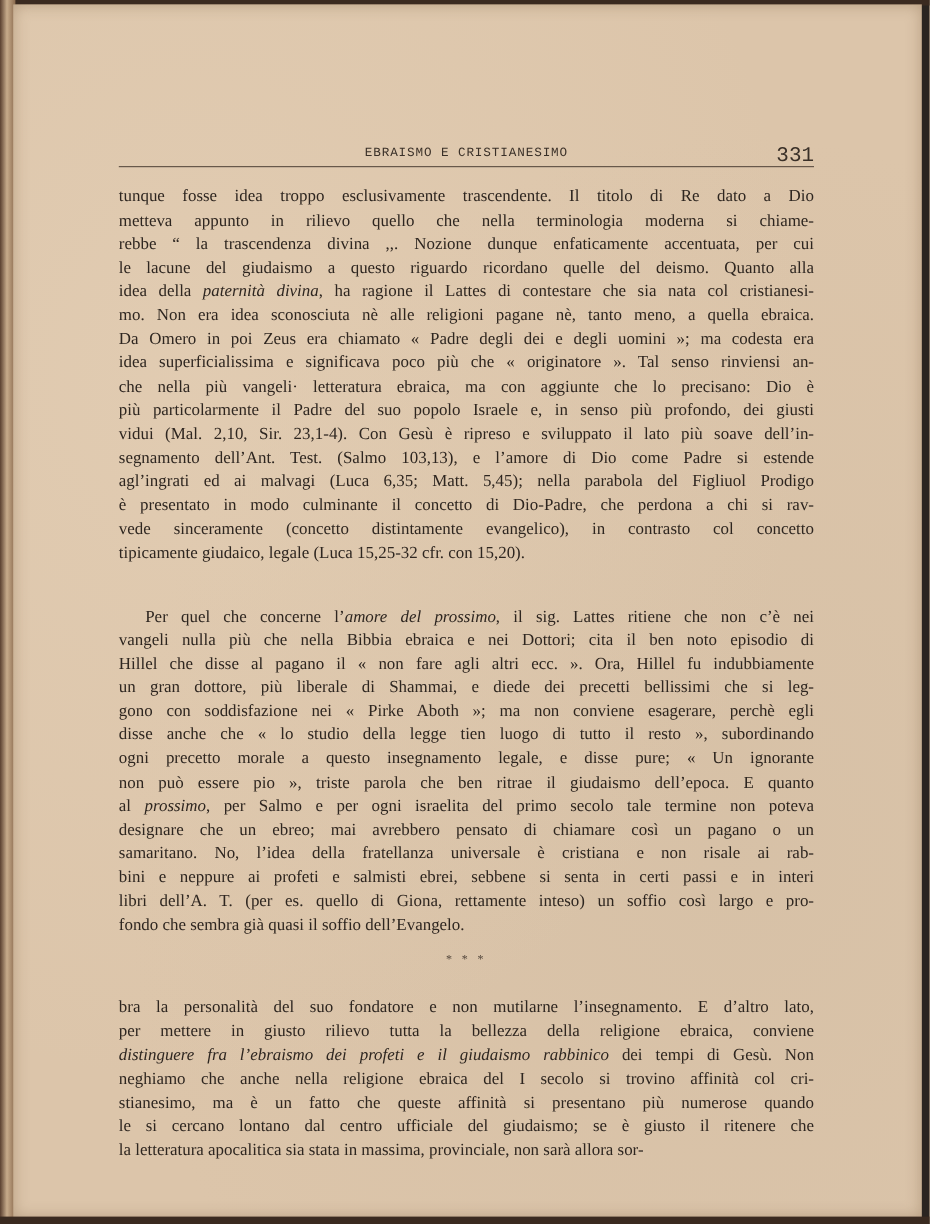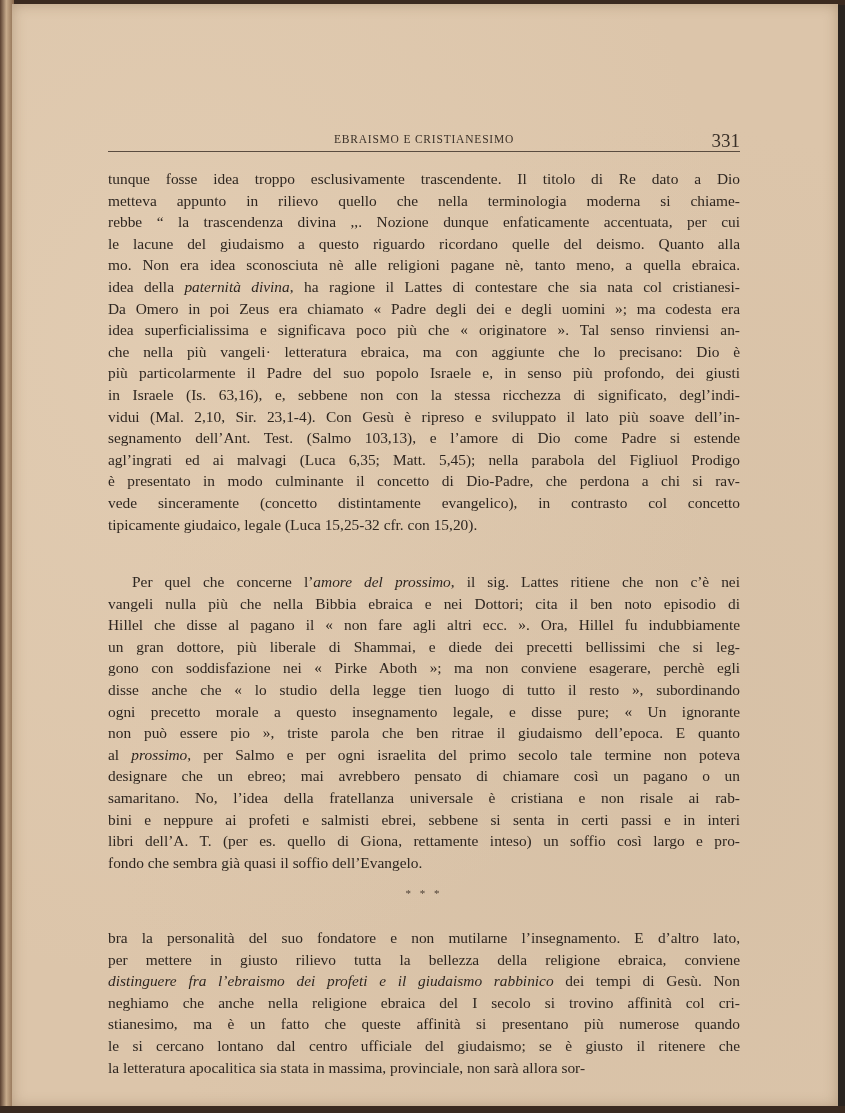--- a/index.html
+++ b/index.html
@@ -46,20 +46,21 @@
       width: 845px; height: 7px;
       background: #3a2a20;
     }
     .running-head {
       position: absolute;
       left: 108px;
       top: 130px;
       width: 632px;
       height: 20px;
       color: #3a3028;
+      font-family: Liberation Mono, monospace;
     }
     .running-title {
       position: absolute;
       left: 0;
       width: 100%;
       text-align: center;
       top: 3px;
       font-size: 11.5px;
       letter-spacing: 0.8px;
       padding-left: 0px;
@@ -126,27 +127,26 @@
   <span class="page-number">331</span>
 </div>
 <div class="head-rule"></div>
 
 <div class="text-block" id="text-block">
     <div>
       <span class="line"><span>tunque fosse idea troppo esclusivamente trascendente. Il titolo di Re dato a Dio</span></span>
       <span class="line"><span>metteva appunto in rilievo quello che nella terminologia moderna si chiame-</span></span>
       <span class="line"><span>rebbe “ la trascendenza divina ,,. Nozione dunque enfaticamente accentuata, per cui</span></span>
       <span class="line"><span>le lacune del giudaismo a questo riguardo ricordano quelle del deismo. Quanto alla</span></span>
+      <span class="line"><span>idea della </span><em>paternità divina</em><span>, ha ragione il Lattes di contestare che sia nata col cristianesi-</span></span>
       <span class="line"><span>mo. Non era idea sconosciuta nè alle religioni pagane nè, tanto meno, a quella ebraica.</span></span>
-      <span class="line"><span>idea della </span><em>paternità divina</em><span>, ha ragione il Lattes di contestare che sia nata col cristianesi-</span></span>
       <span class="line"><span>Da Omero in poi Zeus era chiamato « Padre degli dei e degli uomini »; ma codesta era</span></span>
       <span class="line"><span>idea superficialissima e significava poco più che « originatore ». Tal senso rinviensi an-</span></span>
       <span class="line"><span>che nella più vangeli· letteratura ebraica, ma con aggiunte che lo precisano: Dio è</span></span>
       <span class="line"><span>più particolarmente il Padre del suo popolo Israele e, in senso più profondo, dei giusti</span></span>
-      <span class="line"><span>in Israele (Is. 63,16), e, sebbene non con la stessa ricchezza di significato, degl’indi-</span></span>
       <span class="line"><span>vidui (Mal. 2,10, Sir. 23,1-4). Con Gesù è ripreso e sviluppato il lato più soave dell’in-</span></span>
       <span class="line"><span>segnamento dell’Ant. Test. (Salmo 103,13), e l’amore di Dio come Padre si estende</span></span>
       <span class="line"><span>agl’ingrati ed ai malvagi (Luca 6,35; Matt. 5,45); nella parabola del Figliuol Prodigo</span></span>
       <span class="line"><span>è presentato in modo culminante il concetto di Dio-Padre, che perdona a chi si rav-</span></span>
       <span class="line"><span>vede sinceramente (concetto distintamente evangelico), in contrasto col concetto</span></span>
       <span class="line last"><span>tipicamente giudaico, legale (Luca 15,25-32 cfr. con 15,20).</span></span>
     </div>
     <div>
       <span class="line indent"><span>Per quel che concerne l’</span><em>amore del prossimo</em><span>, il sig. Lattes ritiene che non c’è nei</span></span>
       <span class="line"><span>vangeli nulla più che nella Bibbia ebraica e nei Dottori; cita il ben noto episodio di</span></span>

